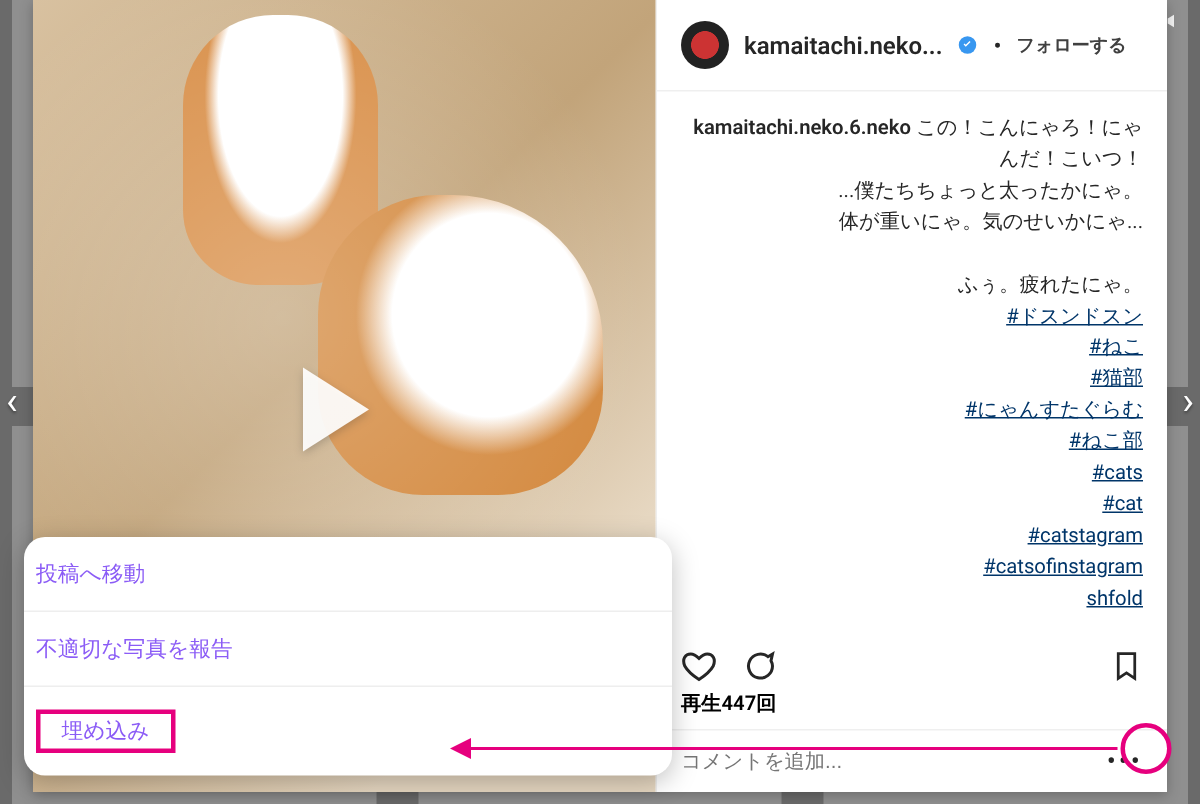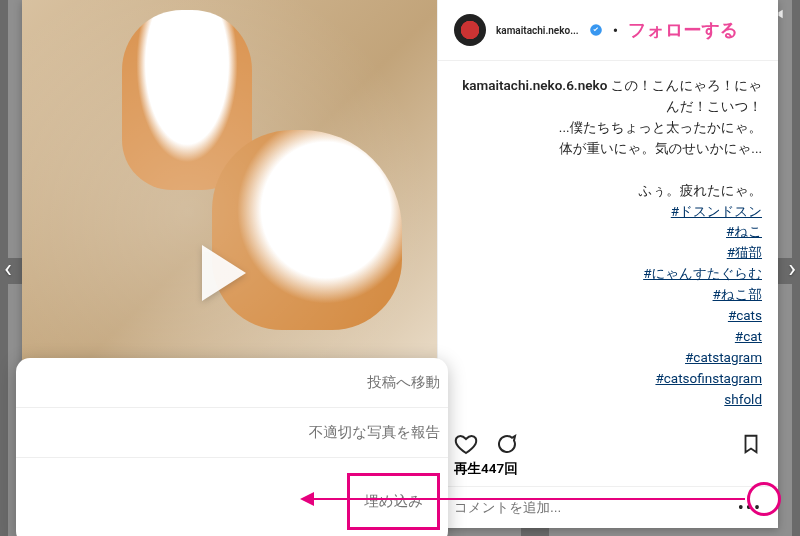--- a/index.html
+++ b/index.html
@@ -34,45 +34,45 @@
     background: radial-gradient(ellipse at 60% 40%, #fff 40%, #d48a40 55%); border-radius: 80px 100px 70px 70px; }
   .play {
     position:absolute; left:180px; top:245px;
     width:0;height:0;border-left:44px solid rgba(255,255,255,.92);
     border-top:28px solid transparent;border-bottom:28px solid transparent;
     filter: drop-shadow(0 2px 3px rgba(0,0,0,.25));
   }
   .side { flex:1; display:flex; flex-direction:column; border-left:1px solid #eee; }
   .header { display:flex; align-items:center; gap:10px; padding:14px 16px; border-bottom:1px solid #efefef; }
   .avatar { width:32px; height:32px; border-radius:50%; background: radial-gradient(circle,#c33 40%,#222 42%); }
-  .uname { font-weight:600; font-size:10px; color:#262626; }
+  .uname { font-weight:600; font-size:16px; color:#262626; }
   .verified { color:#3897f0; font-size:13px; }
   .dot { color:#262626; }
-  .follow { color:#ec4899; font-weight:600; font-size:18px; cursor:pointer; }
+  .follow { color:#404040; font-weight:600; font-size:12px; cursor:pointer; }
   .scroll { flex:1; overflow-y:auto; padding:14px 16px; font-size:13.5px; line-height:1.55; color:#262626;text-align:right; }
   .scroll::-webkit-scrollbar { width:8px; }
   .scroll::-webkit-scrollbar-thumb { background:#c7c7c7; border-radius:4px; }
   .cap-user { font-weight:600; }
   .tag { color:#003569; display:block;text-decoration:underline; }
   .actions { display:flex; align-items:center; justify-content:space-between; padding:8px 16px 2px; }
   .aicons { display:flex; gap:16px; font-size:22px; color:#262626; }
   .views { padding:2px 16px 8px; font-size:13.5px; font-weight:600; }
   .addc { display:flex; align-items:center; padding:10px 16px; border-top:1px solid #efefef; gap:0; }
   .addc input { flex:1; border:none; outline:none; font-size:13.5px; color:#999; }
   .more { color:#262626; font-size:18px; letter-spacing:2px; cursor:pointer; }
 
   .menu {
     position:absolute; left:16px; top:358px; width:432px;
     background:#fff; border-radius:14px; box-shadow:0 4px 18px rgba(0,0,0,.25);
     overflow:hidden;
   }
-  .menu-item { text-align:right; padding:15px 8px; font-size:14.5px; color:#737373;
+  .menu-item { text-align:left; padding:15px 8px; font-size:14.5px; color:#8b5cf6;
     border-top:1px solid #eee; cursor:pointer; }
   .menu-item:first-child { border-top:none; }
-  .embed-hl { display:inline-block; border:3px solid #e6007e; padding:16px 14px; }
+  .embed-hl { display:inline-block; border:3px solid #e6007e; padding:2px 14px; }
 
   .nav-prev, .nav-next { position:absolute; top:50%; transform:translateY(-50%);
     color:#fff; font-size:26px; cursor:pointer; text-shadow:0 1px 2px rgba(0,0,0,.4); }
   .nav-prev { left:4px; } .nav-next { right:4px; }
 
   .anno-line { position:absolute; left:310px; top:498px; width:435px; height:2px; background:#e6007e; }
   .anno-arrow { position:absolute; left:300px; top:492px; width:0;height:0;
     border-right:14px solid #e6007e; border-top:7px solid transparent; border-bottom:7px solid transparent; }
   .anno-circle { position:absolute; left:747px; top:482px; width:34px; height:34px;
     border:3px solid #e6007e; border-radius:50%; }

